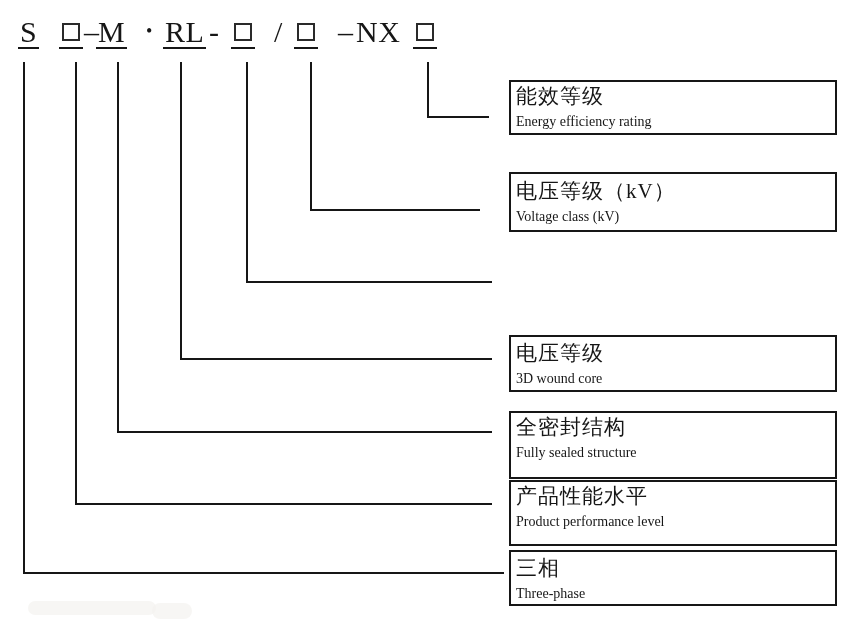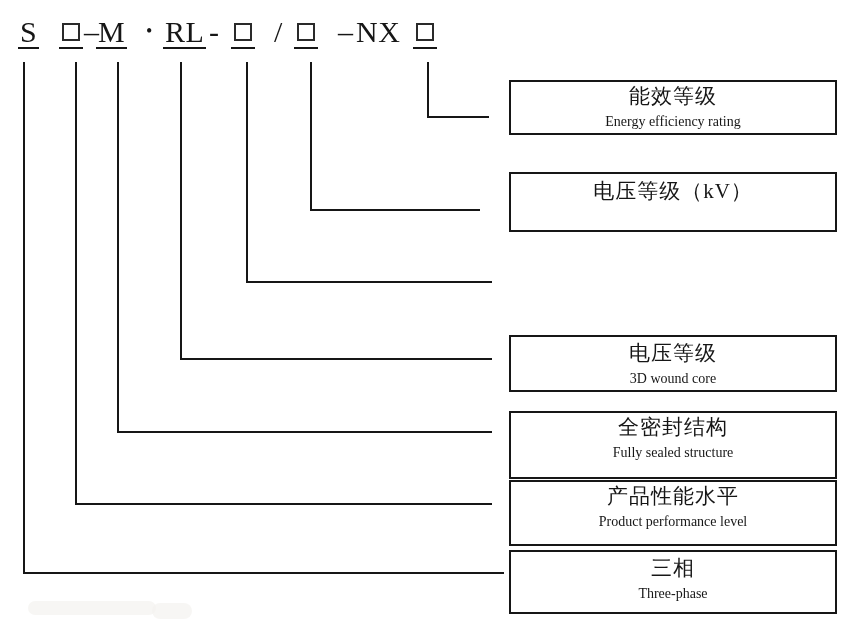--- a/index.html
+++ b/index.html
@@ -59,31 +59,30 @@
   
   .lbox {
     position: absolute;
     left: 509px;
     width: 328px;
     box-sizing: border-box;
     border: 2px solid #161616;
     background: #ffffff;
     padding: 1px 5px 0 5px;
     overflow: hidden;
-    text-align: center;
   }
   .lbox .cn { font-size: 21px; line-height: 26px; letter-spacing: 1px; }
   .lbox .en { font-size: 14px; line-height: 26px; }
   .b1 { top: 80px;  height: 55px; }
   .b2 { top: 172px; height: 60px; padding-top: 4px; }
   .b3 { top: 263px; height: 54px; }
   .b4 { top: 335px; height: 57px; padding-top: 3px; }
   .b5 { top: 411px; height: 68px; }
   .b6 { top: 480px; height: 66px; }
-  .b7 { top: 550px; height: 64px; padding-top: 3px; }
+  .b7 { top: 550px; height: 56px; padding-top: 3px; }
 
   
   .smudge {
     position: absolute;
     background: #f3f2ef;
     border-radius: 8px;
     opacity: 0.7;
   }
   .s1 { left: 28px;  top: 601px; width: 128px; height: 14px; }
   .s2 { left: 152px; top: 603px; width: 40px;  height: 16px; }
@@ -122,20 +121,21 @@
   <div class="conn c5"></div>
   <div class="conn c6"></div>
   <div class="conn c7"></div>
 
   <div class="lbox b1">
     <div class="cn">能效等级</div>
     <div class="en">Energy efficiency rating</div>
   </div>
   <div class="lbox b2">
     <div class="cn">电压等级（kV）</div>
+    <div class="en">Voltage class (kV)</div>
   </div>
   <div class="lbox b4">
     <div class="cn">电压等级</div>
     <div class="en">3D wound core</div>
   </div>
   <div class="lbox b5">
     <div class="cn">全密封结构</div>
     <div class="en">Fully sealed structure</div>
   </div>
   <div class="lbox b6">

